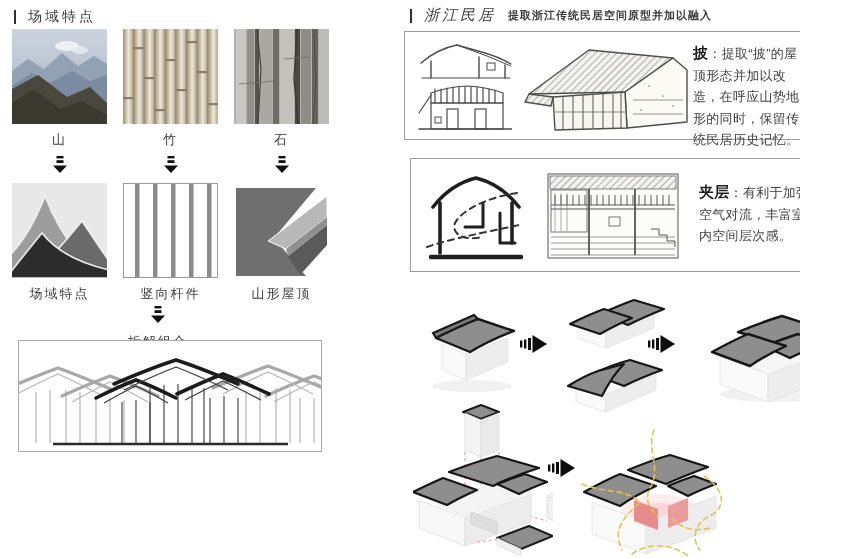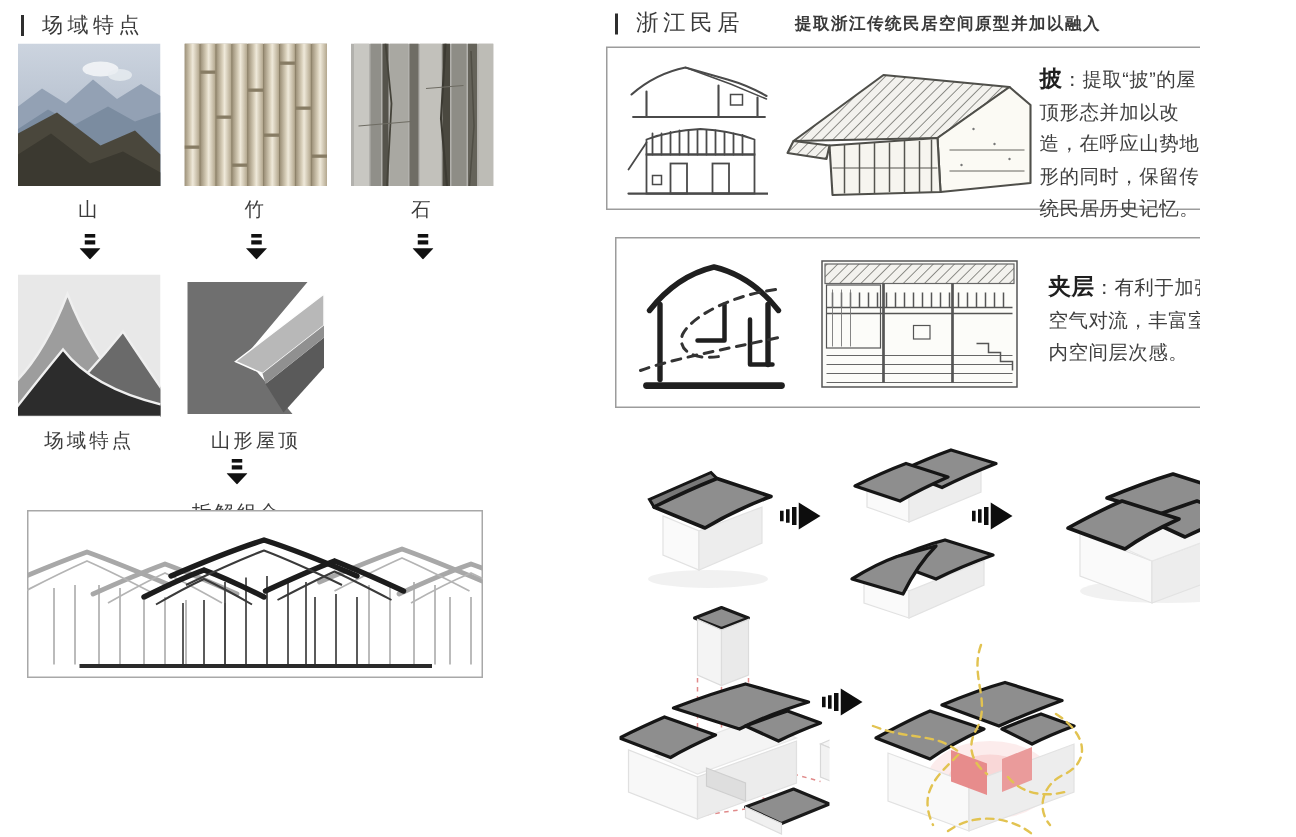--- a/index.html
+++ b/index.html
@@ -3,22 +3,22 @@
 <meta charset="utf-8">
 <style>
   html,body{margin:0;padding:0;background:#fff;}
   #canvas{position:relative;width:800px;height:558px;background:#ffffff;overflow:hidden;
           font-family:"Liberation Sans","DejaVu Sans",sans-serif;color:#3d3d3d;}
   .abs{position:absolute;}
   
   .sec-title{display:flex;align-items:center;gap:12px;}
   .sec-bar{width:2px;height:14px;background:#2e2e2e;}
   .sec-text{font-size:14px;letter-spacing:3px;color:#3a3a3a;}
-  .sec-text-lg{font-size:15px;letter-spacing:3px;color:#3a3a3a;}
-  .sec-sub{font-size:11px;font-weight:bold;letter-spacing:1px;color:#3a3a3a;margin-left:22px;}
+  .sec-text-lg{font-size:15px;letter-spacing:3px;color:#3a3a3a;font-style:italic;}
+  .sec-sub{font-size:11px;font-weight:bold;letter-spacing:1px;color:#3a3a3a;margin-left:0;}
   
   .row3{display:flex;gap:16px;}
   .cell{width:95px;display:flex;flex-direction:column;align-items:center;}
   .cell-label{margin-top:7px;font-size:13px;letter-spacing:2px;color:#3c3c3c;}
   .darr{margin-top:7px;}
   .combine{display:flex;align-items:center;gap:10px;}
   .combine-label{font-size:13px;letter-spacing:2px;color:#3c3c3c;}
   
   .card{position:absolute;border:1px solid #9c9c9c;background:#fff;display:flex;align-items:center;}
   .card-text{width:114px;font-size:13px;line-height:21.5px;color:#3f3f3f;letter-spacing:.3px;}
@@ -131,20 +131,31 @@
       <svg width="95" height="95">
         <rect width="95" height="95" fill="#e8e8e8"></rect>
         <path d="M-2,95 L-2,72 Q18,52 33,13 Q48,52 74,80 L74,95 Z" fill="#9d9d9d" stroke="#efefef" stroke-width="1.6"></path>
         <path d="M18,95 Q46,68 70,38 Q86,62 97,78 L97,95 Z" fill="#6a6a6a" stroke="#efefef" stroke-width="1.6"></path>
         <path d="M-2,95 L-2,90 Q12,72 30,50 Q50,76 97,87 L97,95 Z" fill="#2c2c2c" stroke="#efefef" stroke-width="1.6"></path>
       </svg>
       <div class="cell-label">场域特点</div>
     </div>
     <div class="cell">
       <svg width="95" height="95">
+        <rect x="0.5" y="0.5" width="94" height="94" fill="#ffffff" stroke="#9a9a9a"></rect>
+        <rect x="12" y="1" width="4.5" height="93" fill="#8b8b8b"></rect>
+        <rect x="30" y="1" width="4.5" height="93" fill="#8b8b8b"></rect>
+        <rect x="48" y="1" width="4.5" height="93" fill="#8b8b8b"></rect>
+        <rect x="66" y="1" width="4.5" height="93" fill="#8b8b8b"></rect>
+        <rect x="84" y="1" width="4.5" height="93" fill="#8b8b8b"></rect>
+      </svg>
+      <div class="cell-label">竖向杆件</div>
+    </div>
+    <div class="cell">
+      <svg width="95" height="95">
         <rect width="95" height="95" fill="#ffffff"></rect>
         <path d="M2,5 L82,5 L40,55 L72,93 L2,93 Z" fill="#6f6f6f"></path>
         <path d="M54,73 L93,42 L93,62 L66,92 Z" fill="#5a5a5a"></path>
         <path d="M34,58 L93,13 L93,34 L52,66 Z" fill="#b8b8b8" stroke="#fdfdfd" stroke-width="1"></path>
         <path d="M52,66 L93,34 L93,42 L54,73 Z" fill="#909090"></path>
       </svg>
       <div class="cell-label">山形屋顶</div>
     </div>
   </div>
 

